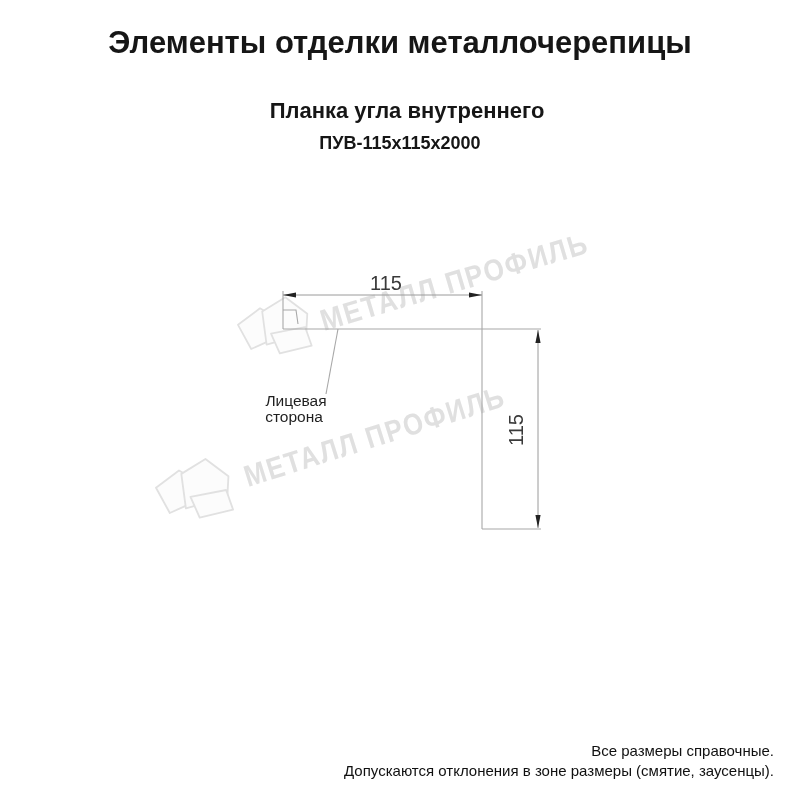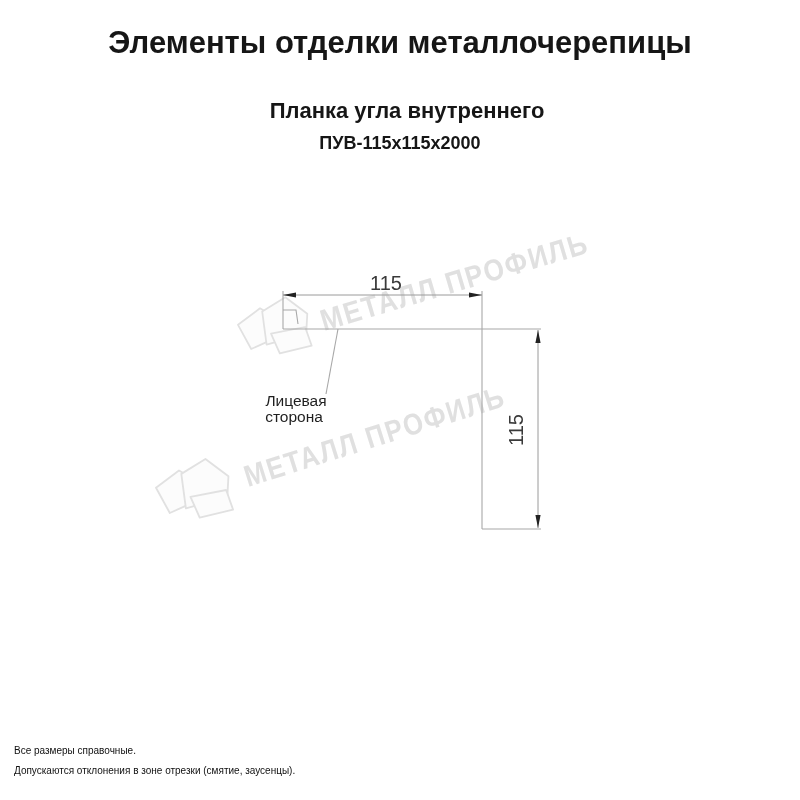--- a/index.html
+++ b/index.html
@@ -15,21 +15,21 @@
   .subtitle1{
     position:absolute;top:98px;left:0;width:800px;text-align:center;
     font-size:22px;font-weight:bold;color:#161616;margin-left:7px;
   }
   .subtitle2{
     position:absolute;top:133px;left:0;width:800px;text-align:center;
     font-size:18px;font-weight:bold;color:#161616;
   }
   .footer{
     position:absolute;top:741px;left:14px;width:760px;
-    font-size:10px;line-height:20px;color:#101010;text-align:left;
+    font-size:15px;line-height:20px;color:#101010;text-align:right;
   }
   svg.drawing{position:absolute;left:0;top:0;width:800px;height:800px;}
   .wm-text{
     font-family:"Liberation Sans", sans-serif;
     font-weight:bold;fill:#e0e0e0;letter-spacing:2px;font-size:30px;
   }
   .wm-shape{fill:#fcfcfc;stroke:#e1e1e1;stroke-width:1.6;stroke-linejoin:round;}
   .pline{fill:none;stroke:#a8a8a8;stroke-width:1.1;stroke-linecap:butt;}
   .dline{fill:none;stroke:#9a9a9a;stroke-width:1;}
   .arrow{fill:#222222;stroke:none;}
@@ -82,16 +82,16 @@
     <polygon class="arrow" points="538,528 535.4,515 540.6,515"></polygon>
     <text class="dimtext" transform="translate(523,430) rotate(-90)" text-anchor="middle">115</text>
 
     <path class="pline" d="M338,329 L326,394"></path>
     <text class="facetext" x="296" y="406" text-anchor="middle">Лицевая</text>
     <text class="facetext" x="294" y="422" text-anchor="middle">сторона</text>
   </svg>
 
   <div class="footer">
     <div>Все размеры справочные.</div>
-    <div>Допускаются отклонения в зоне отрезки (смятие, заусенцы).</div>
+    <div>Допускаются отклонения в зоне размеры (смятие, заусенцы).</div>
   </div>
 
 </div>
 
 </body></html>

